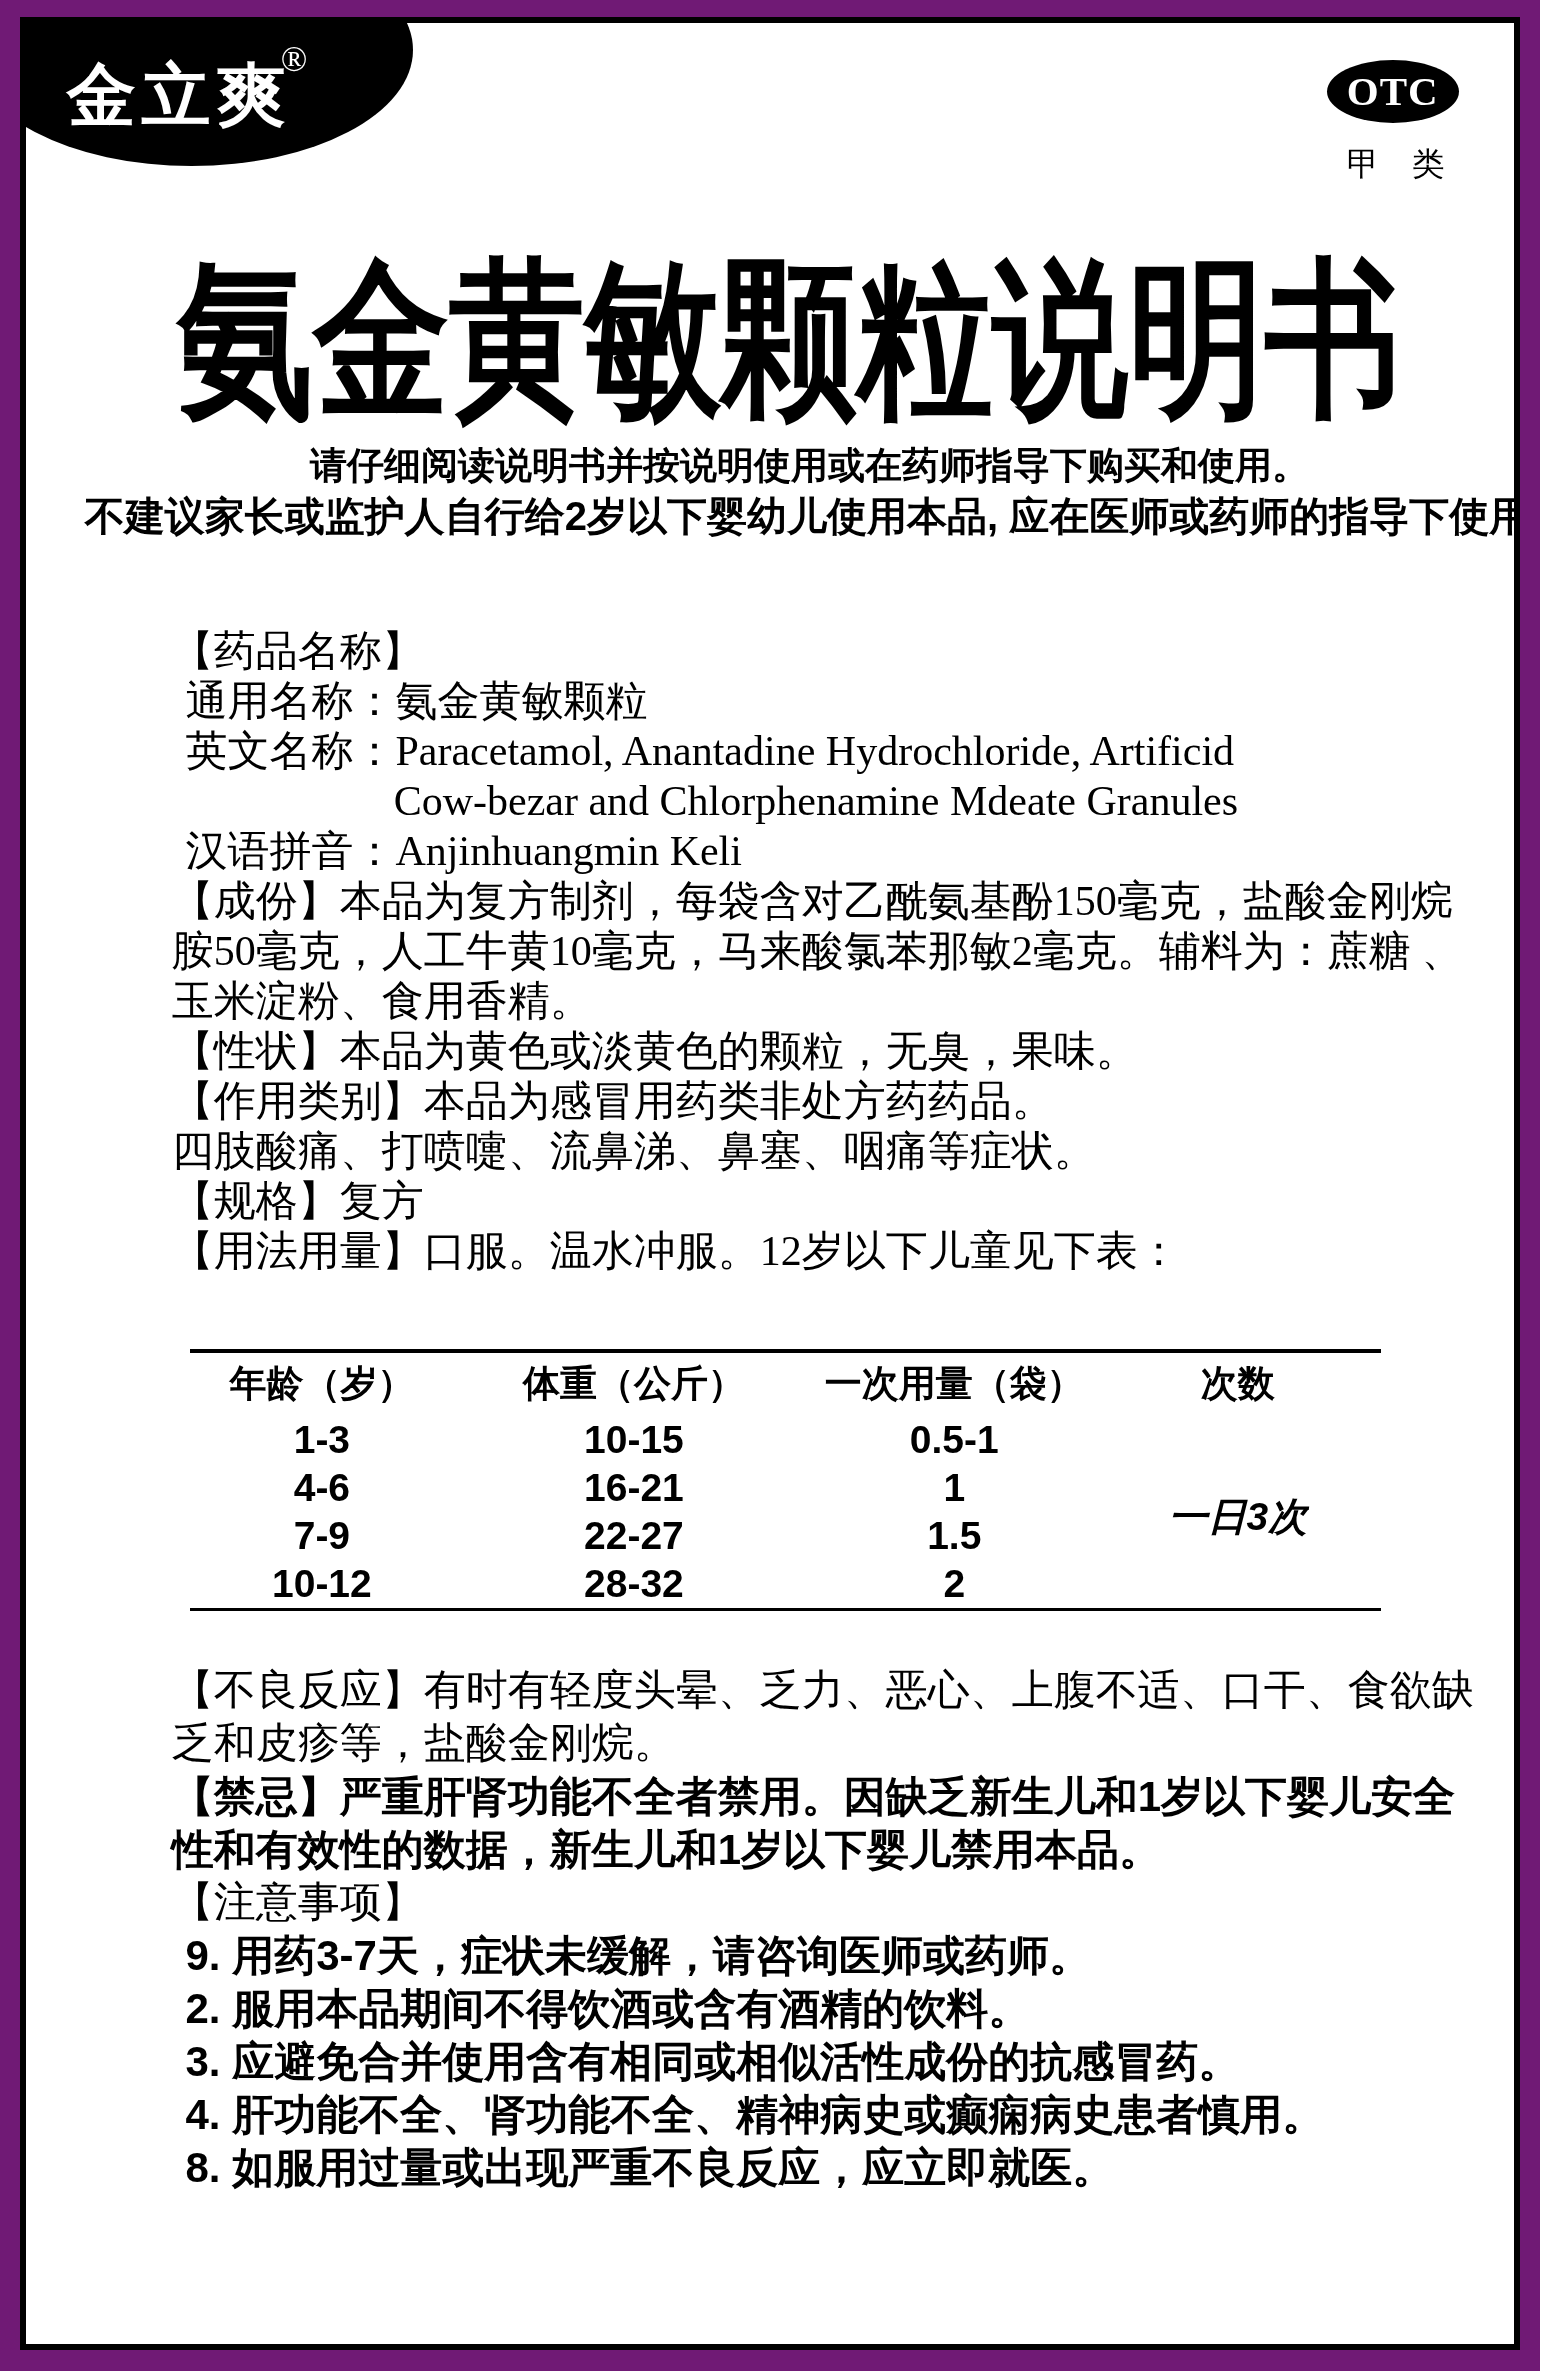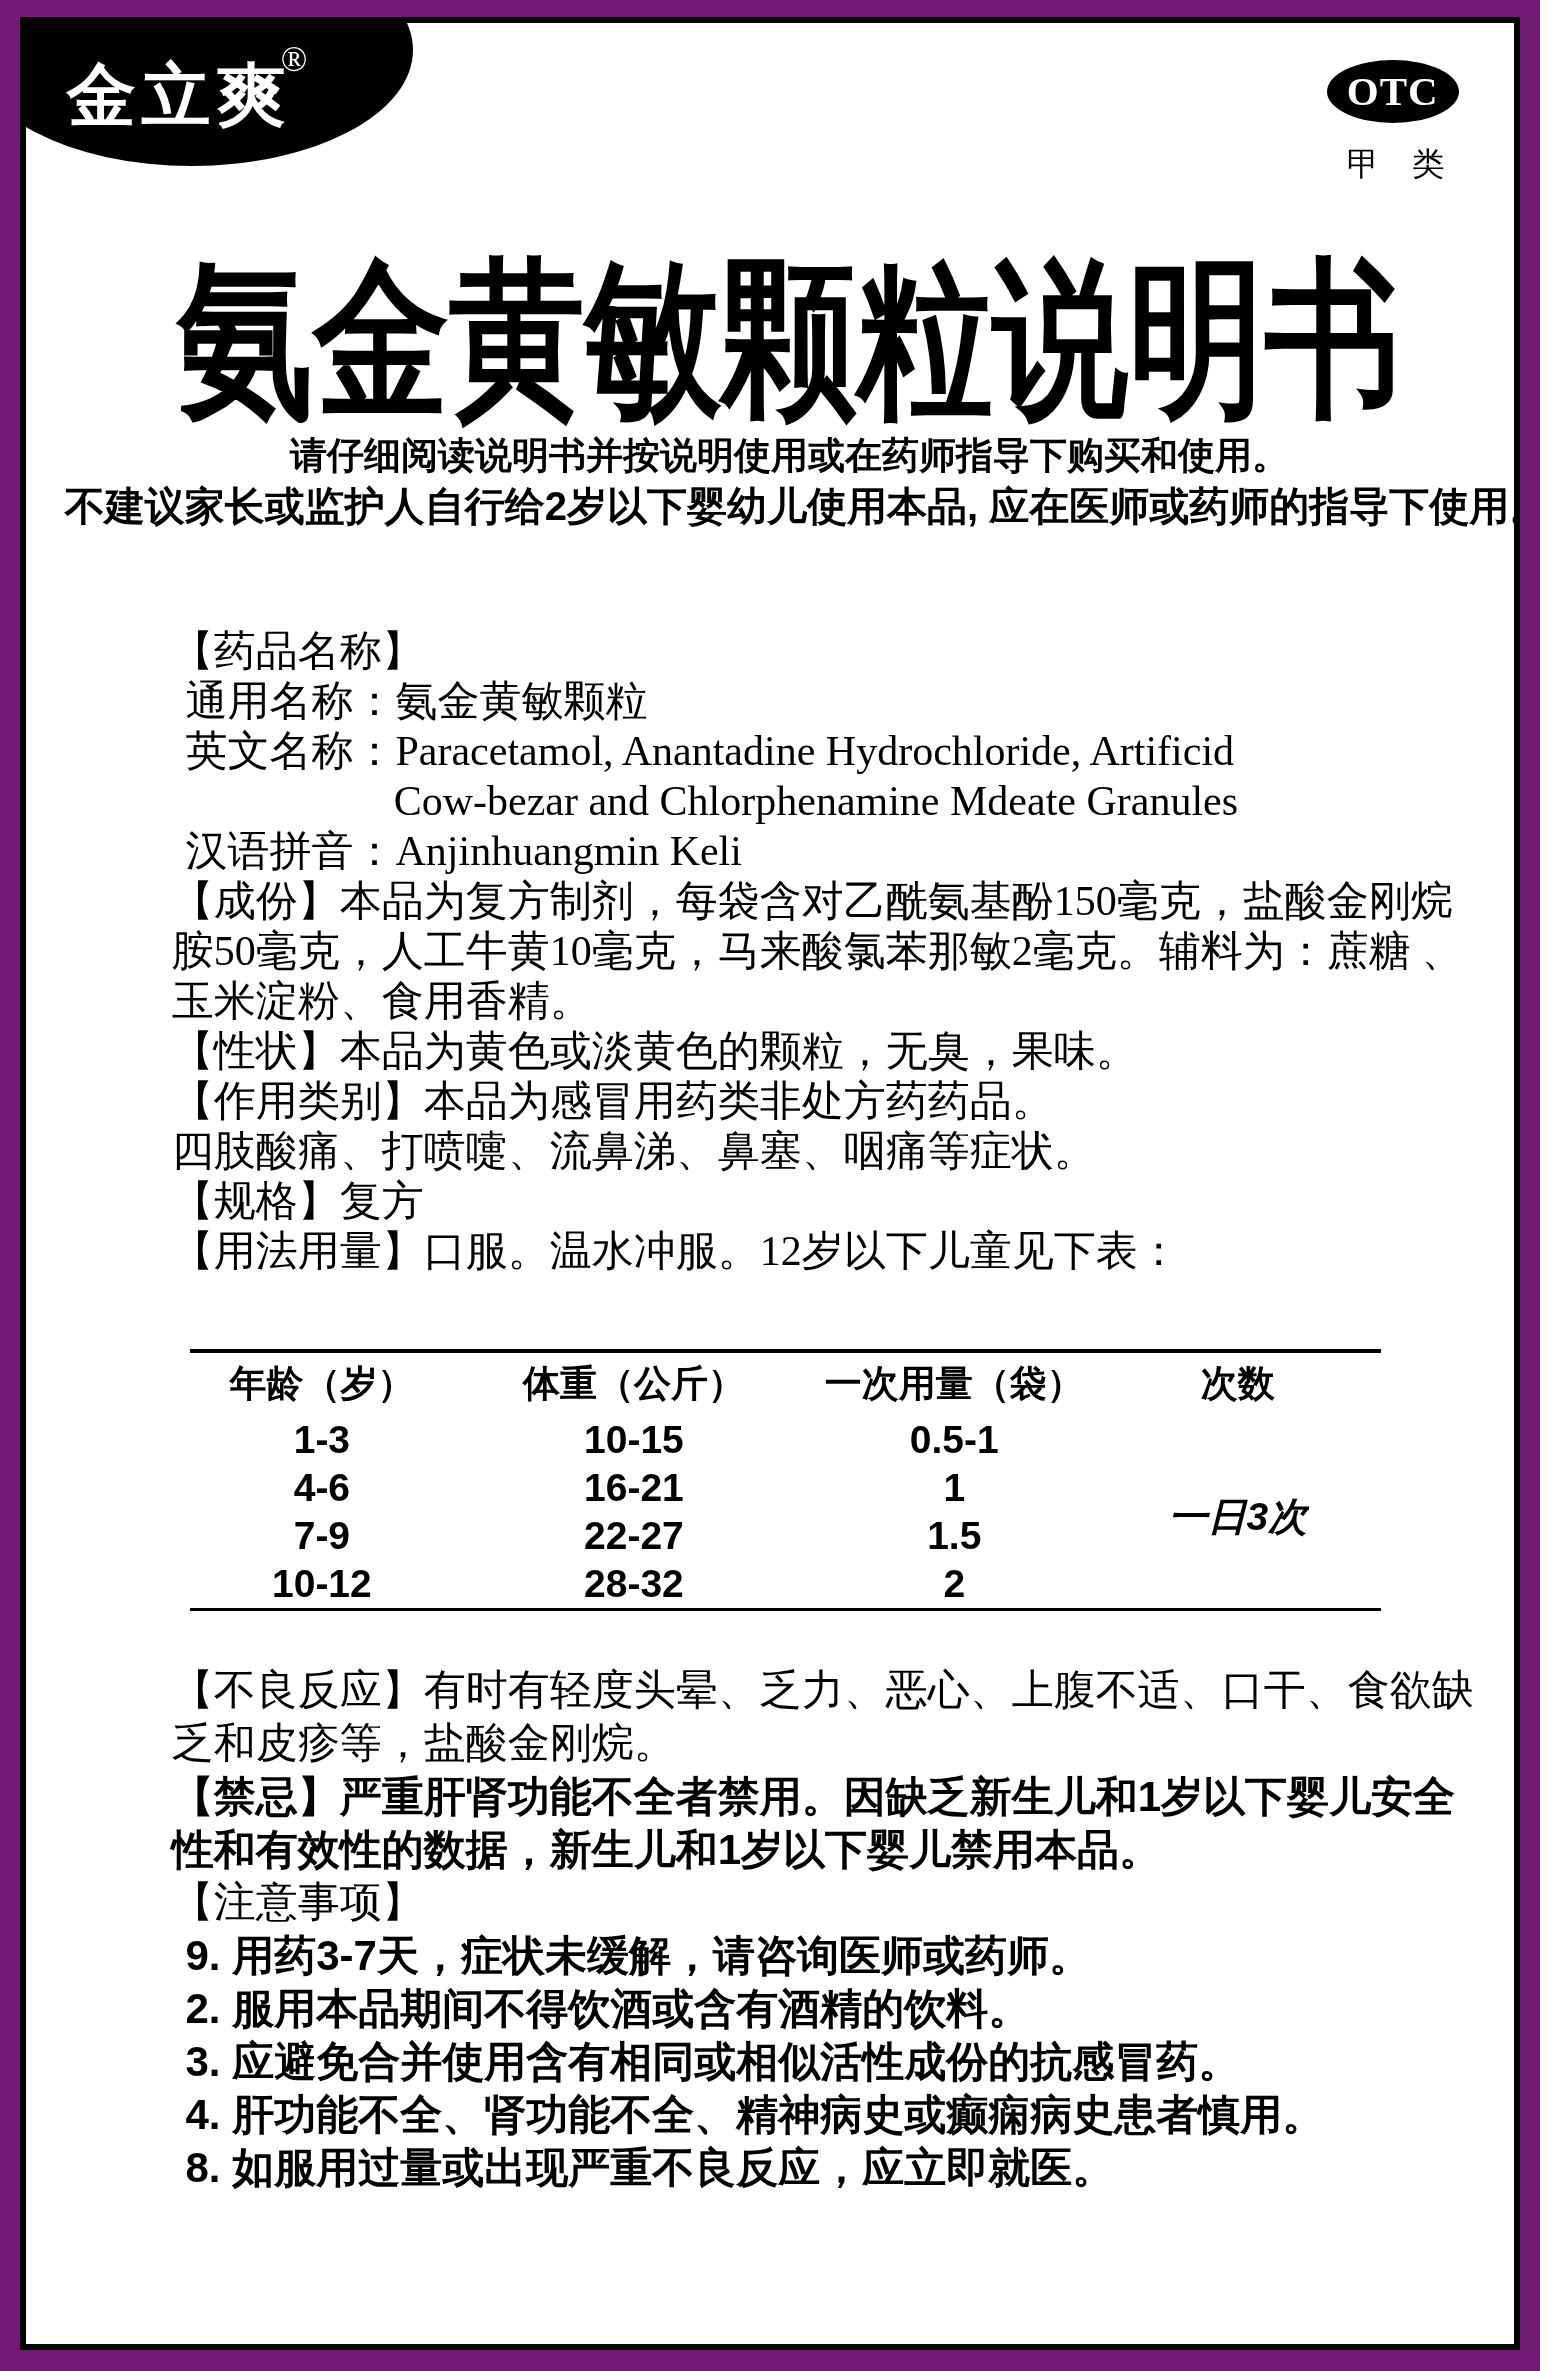--- a/index.html
+++ b/index.html
@@ -25,22 +25,22 @@
   .otc-class{margin-top:20px;font-size:32.5px;letter-spacing:11.8px;text-indent:11.8px;
              font-family:"Liberation Sans",sans-serif;}
 
   
   .title{position:absolute;left:0;top:225px;width:100%;margin:0;text-align:center;
          font-size:158px;line-height:182px;font-weight:bold;white-space:nowrap;
          font-family:"Liberation Sans",sans-serif;
          transform:scale(0.86,1.08);transform-origin:50% 50%;text-indent:43px;}
 
   
-  .notices{position:absolute;left:0;top:409px;width:100%;text-align:center;
-           font-weight:bold;font-family:"Liberation Sans",sans-serif;}
+  .notices{position:absolute;left:0;top:419px;width:100%;text-align:center;
+           font-weight:bold;font-family:"Liberation Sans",sans-serif;padding-left:20px;}
   .n1{font-size:37px;line-height:47px;text-indent:39px;}
   .n2{font-size:40px;line-height:51px;margin-top:2px;text-indent:39px;white-space:nowrap;}
 
   
   .body-block{position:absolute;left:146px;width:1310px;font-size:42px;}
   .body-top{top:603px;line-height:50px;}
   .body-bottom{top:1641px;line-height:53px;}
   .line{white-space:nowrap;}
   .song{font-family:"Liberation Serif",serif;font-weight:normal;}
   .hei{font-family:"Liberation Sans",sans-serif;font-weight:bold;}

